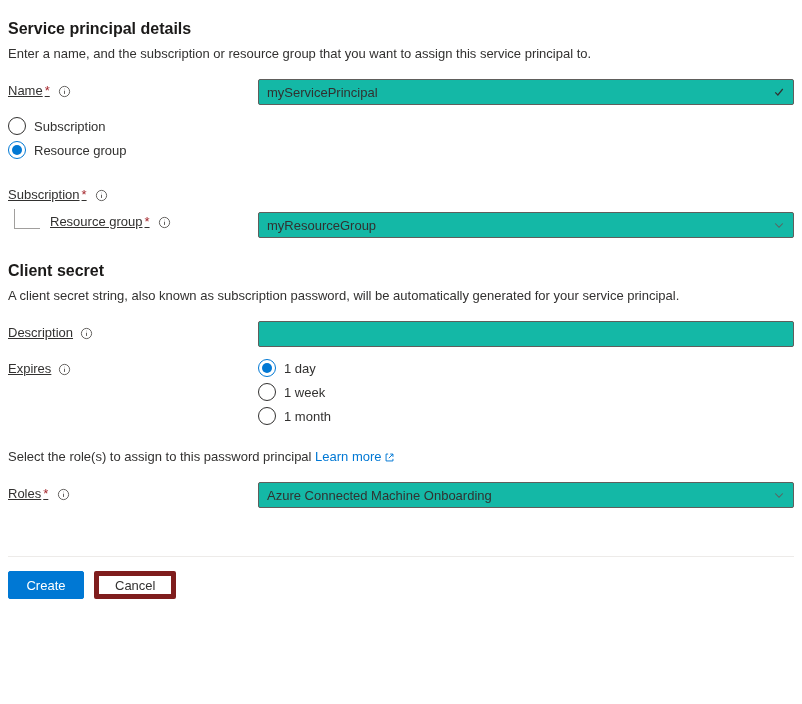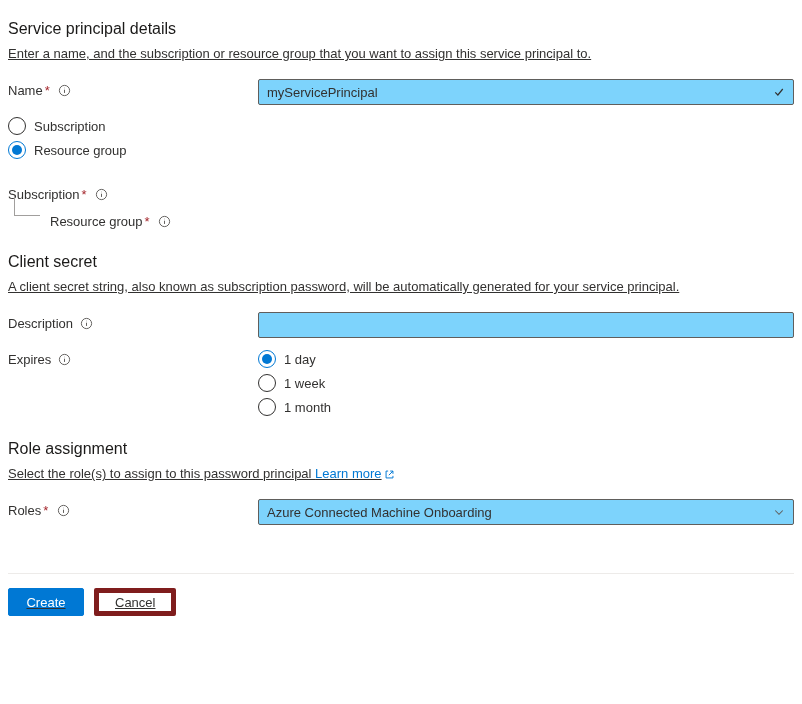--- a/index.html
+++ b/index.html
@@ -11,43 +11,43 @@
     color: #323130;
     background: #ffffff;
   }
   .page {
     width: 802px;
     padding: 10px 8px 0 8px;
     position: relative;
   }
   h2.section-head {
     font-size: 16px;
-    font-weight: 400;
+    font-weight: 700;
     margin: 10px 0 8px 0;
     color: #1b1a19;
   }
   .section-desc {
     font-size: 13px;
     color: #323130;
     margin: 0 0 18px 0;
-    text-decoration: underline;
   }
   .row {
     display: flex;
     align-items: flex-start;
     margin-bottom: 10px;
   }
   .label-col {
     width: 250px;
     flex: 0 0 250px;
     display: flex;
-    align-items: flex-start;
+    align-items: flex-end;
     padding-top: 4px;
     font-size: 13px;
     color: #323130;
+    text-decoration: underline;
   }
   .input-col {
     flex: 1;
   }
   .req {
     color: #a4262c;
     margin-left: 2px;
     margin-right: 2px;
   }
   .info-icon {
@@ -61,21 +61,21 @@
   }
   .info-icon svg { width: 13px; height: 13px; }
   .text-input, .select-like {
     width: 100%;
     height: 26px;
     border: 1px solid #605e5c;
     border-radius: 2px;
     padding: 0 8px;
     font-size: 13px;
     color: #323130;
-    background: #7dd3fc;
+    background: #14b8a6;
     display: flex;
     align-items: center;
     justify-content: space-between;
     cursor: pointer;
   }
   .select-like .value { flex: 1; }
   .select-like .chev { color: #605e5c; display:flex; }
   .chev svg, .check-icon svg { width: 12px; height: 12px; }
   .check-icon { color: #323130; display:flex; }
   .radio-group { display: flex; flex-direction: column; gap: 6px; padding-top: 2px; }
@@ -122,21 +122,20 @@
   }
   .ext-icon { display:inline-flex; vertical-align: middle; margin-left:2px; }
   .ext-icon svg { width:11px; height:11px; }
   .section-block { margin-bottom: 24px; }
   .footer-bar {
     border-top: 1px solid #edebe9;
     margin-top: 48px;
     padding: 14px 0;
     display: flex;
     gap: 10px;
-    text-decoration: underline;
   }
   .btn {
     height: 28px;
     min-width: 76px;
     padding: 0 16px;
     font-size: 13px;
     border-radius: 2px;
     cursor: pointer;
     display: inline-flex;
     align-items: center;
@@ -227,20 +226,30 @@
         <span>Resource group</span>
         <span class="req">*</span>
         <span class="info-icon">
           <svg viewBox="0 0 16 16" fill="none" stroke="currentColor" stroke-width="1.2">
               <circle cx="8" cy="8" r="6.3"></circle>
               <line x1="8" y1="7" x2="8" y2="11"></line>
               <circle cx="8" cy="4.8" r="0.5" fill="currentColor" stroke="none"></circle>
             </svg>
         </span>
       </div>
+      <div class="input-col">
+        <div class="select-like">
+          <span class="value">myResourceGroup</span>
+          <span class="chev">
+            <svg viewBox="0 0 16 16" fill="none" stroke="currentColor" stroke-width="1.4">
+                <polyline points="3,6 8,11 13,6"></polyline>
+              </svg>
+          </span>
+        </div>
+      </div>
     </div>
   </div>
 
   <div class="section-block">
     <h2 class="section-head">Client secret</h2>
     <p class="section-desc">A client secret string, also known as subscription password, will be automatically generated for your service principal.</p>
 
     <div class="row">
       <div class="label-col">
         <span>Description</span>
@@ -287,21 +296,20 @@
                 <span class="radio-inner"></span>
               </span>
             <span>1 month</span>
           </div>
         </div>
       </div>
     </div>
   </div>
 
   <div class="section-block">
-    <h2 class="section-head">Role assignment</h2>
     <p class="section-desc">
       <span>Select the role(s) to assign to this password principal </span><a class="learn-more"><span>Learn more</span><span class="ext-icon">
             <svg viewBox="0 0 16 16" fill="none" stroke="#0078d4" stroke-width="1.4">
               <path d="M6 3H3v10h10v-3"></path>
               <path d="M9 3h4v4"></path>
               <line x1="13" y1="3" x2="7" y2="9"></line>
             </svg>
           </span></a>
     </p>
 

